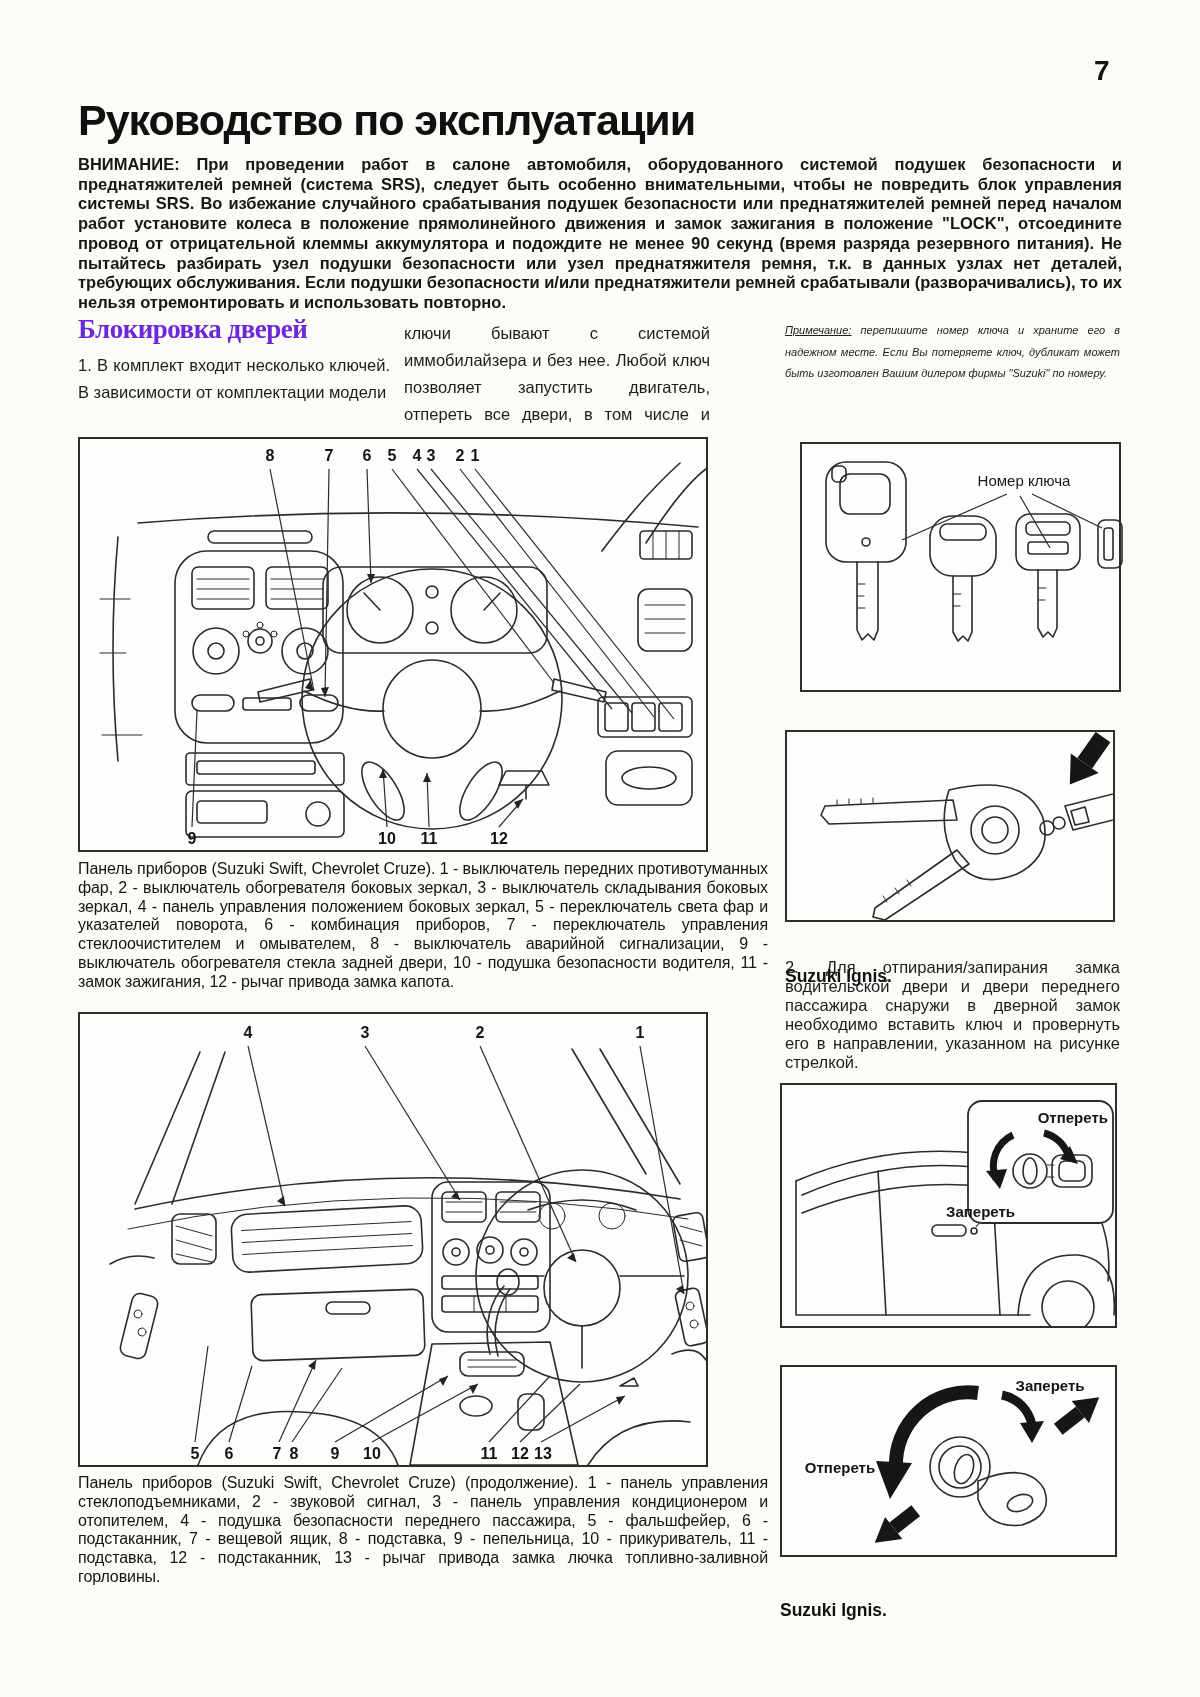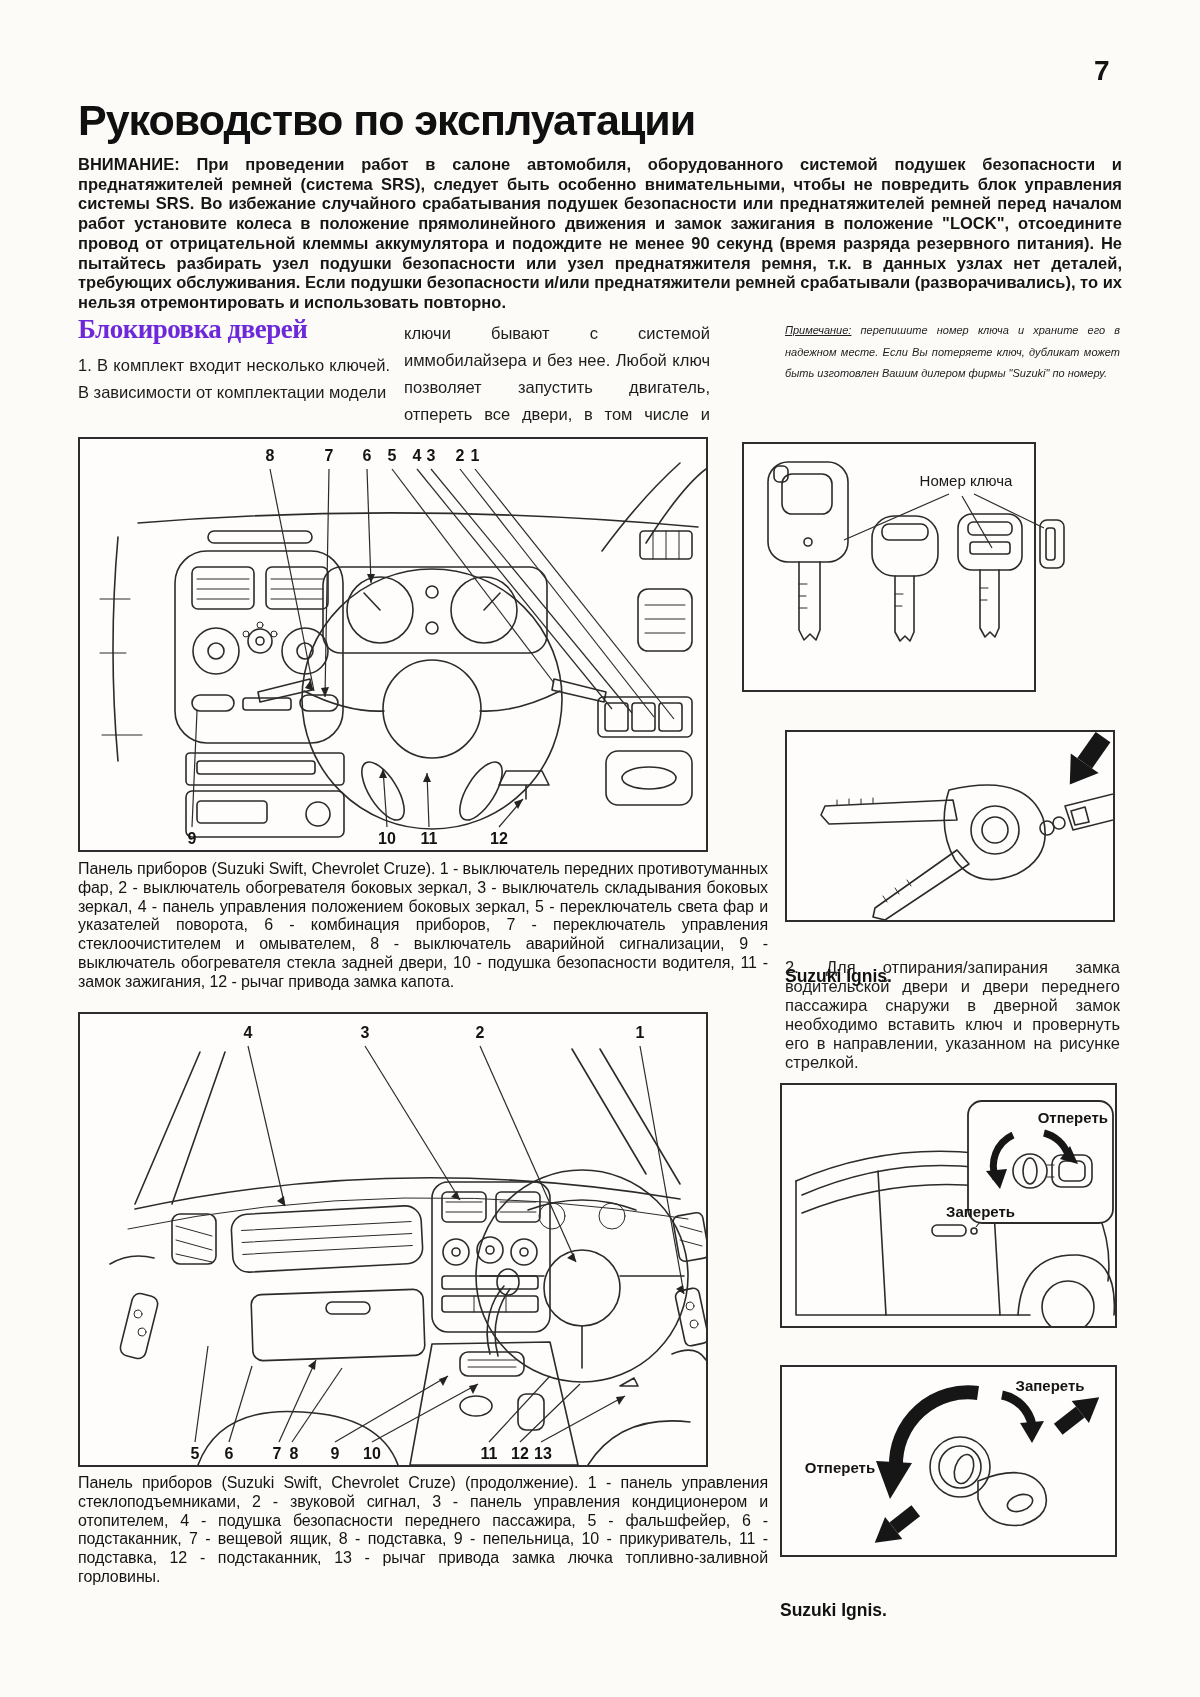--- a/index.html
+++ b/index.html
@@ -250,21 +250,21 @@
         <text class="co" x="255" y="445">9</text>
         <text class="co" x="292" y="445">10</text>
         <text class="co" x="409" y="445">11</text>
         <text class="co" x="440" y="445">12</text>
         <text class="co" x="463" y="445">13</text>
       </g>
     </svg>
   </div>
   <div class="abs cap" style="left:78px;top:1474px;width:690px;">Панель приборов (Suzuki Swift, Chevrolet Cruze) (продолжение). 1 - панель управления стеклоподъемниками, 2 - звуковой сигнал, 3 - панель управления кондиционером и отопителем, 4 - подушка безопасности переднего пассажира, 5 - фальшфейер, 6 - подстаканник, 7 - вещевой ящик, 8 - подставка, 9 - пепельница, 10 - прикуриватель, 11 - подставка, 12 - подстаканник, 13 - рычаг привода замка лючка топливно-заливной горловины.</div>
 
-  <div class="figbox" style="left:742px;top:442px;width:294px;height:250px;">
+  <div class="figbox" style="left:800px;top:442px;width:321px;height:250px;">
     <svg width="326" height="246" viewBox="0 0 326 246">
       <g>
         <rect class="ln" x="24" y="18" width="80" height="100" rx="20"></rect>
         <rect class="ln" x="38" y="30" width="50" height="40" rx="10"></rect>
         <rect class="ln" x="30" y="22" width="14" height="16" rx="5"></rect>
         <circle class="ln" cx="64" cy="98" r="4"></circle>
         <path class="ln" d="M55,118 v68 l5,10 6,-6 6,6 4,-10 v-68"></path>
         <path class="thin" d="M55,140 h8 M55,152 h7 M55,164 h8"></path>
       </g>
       <g>

